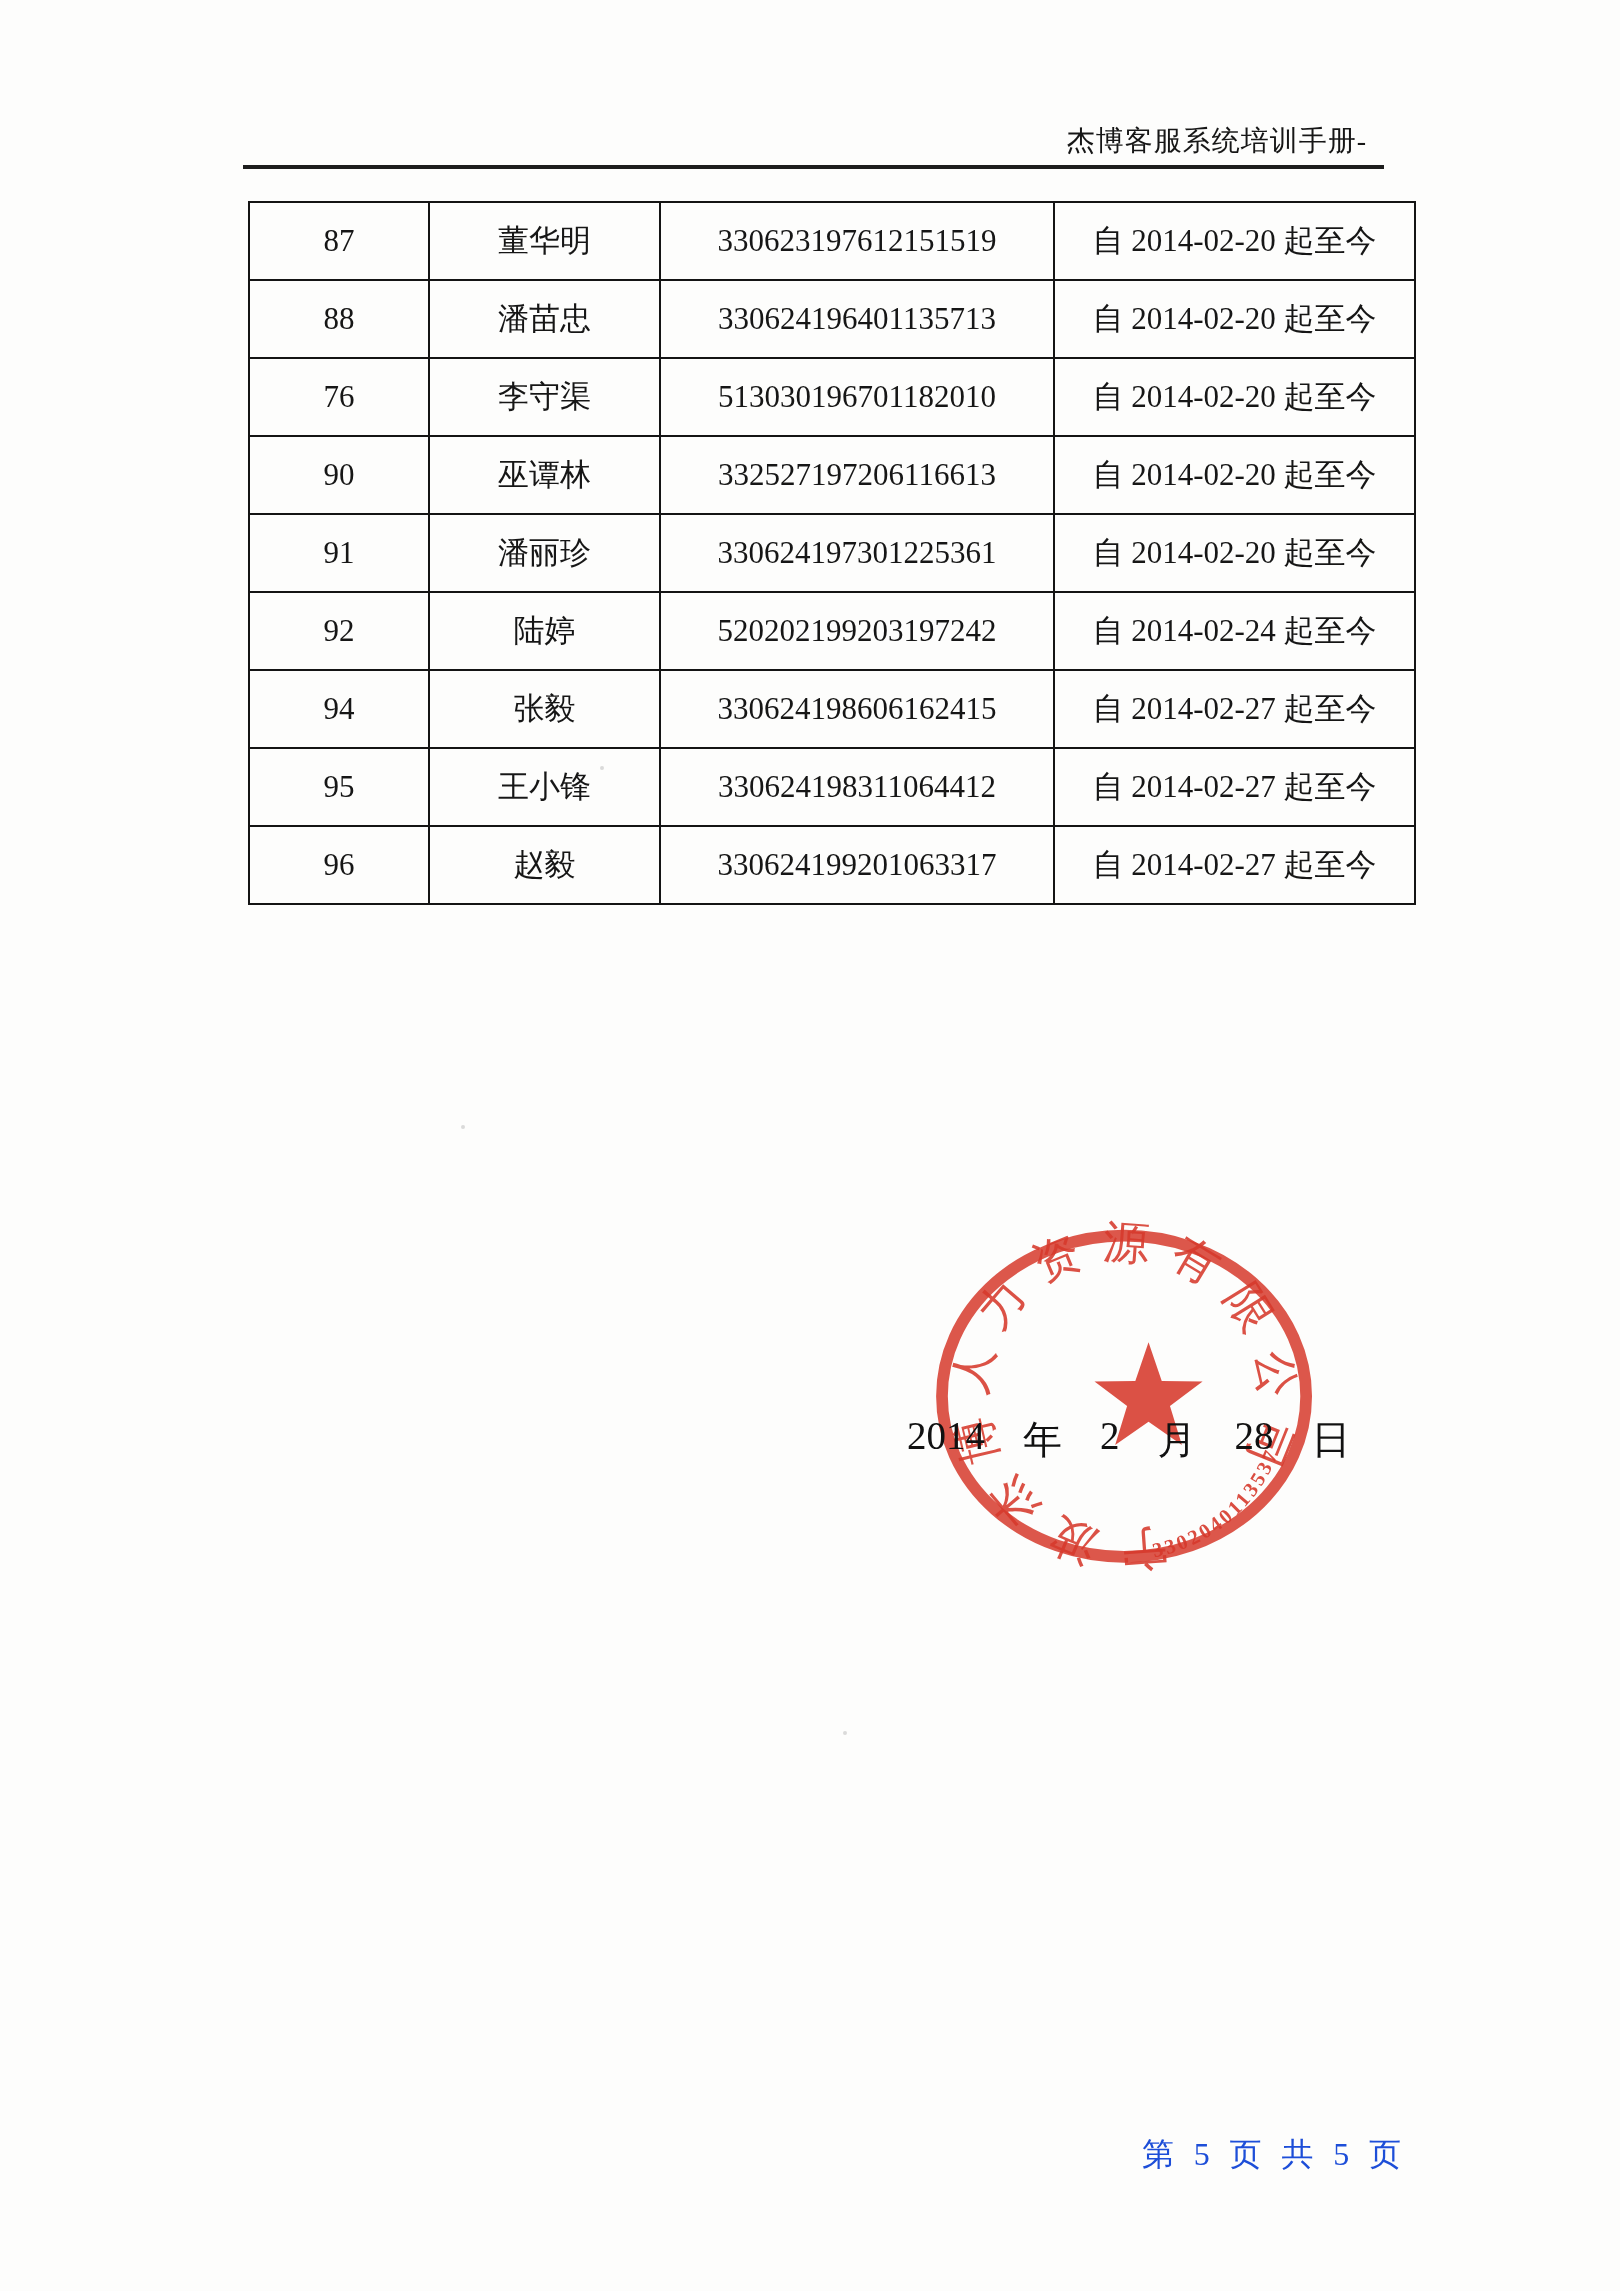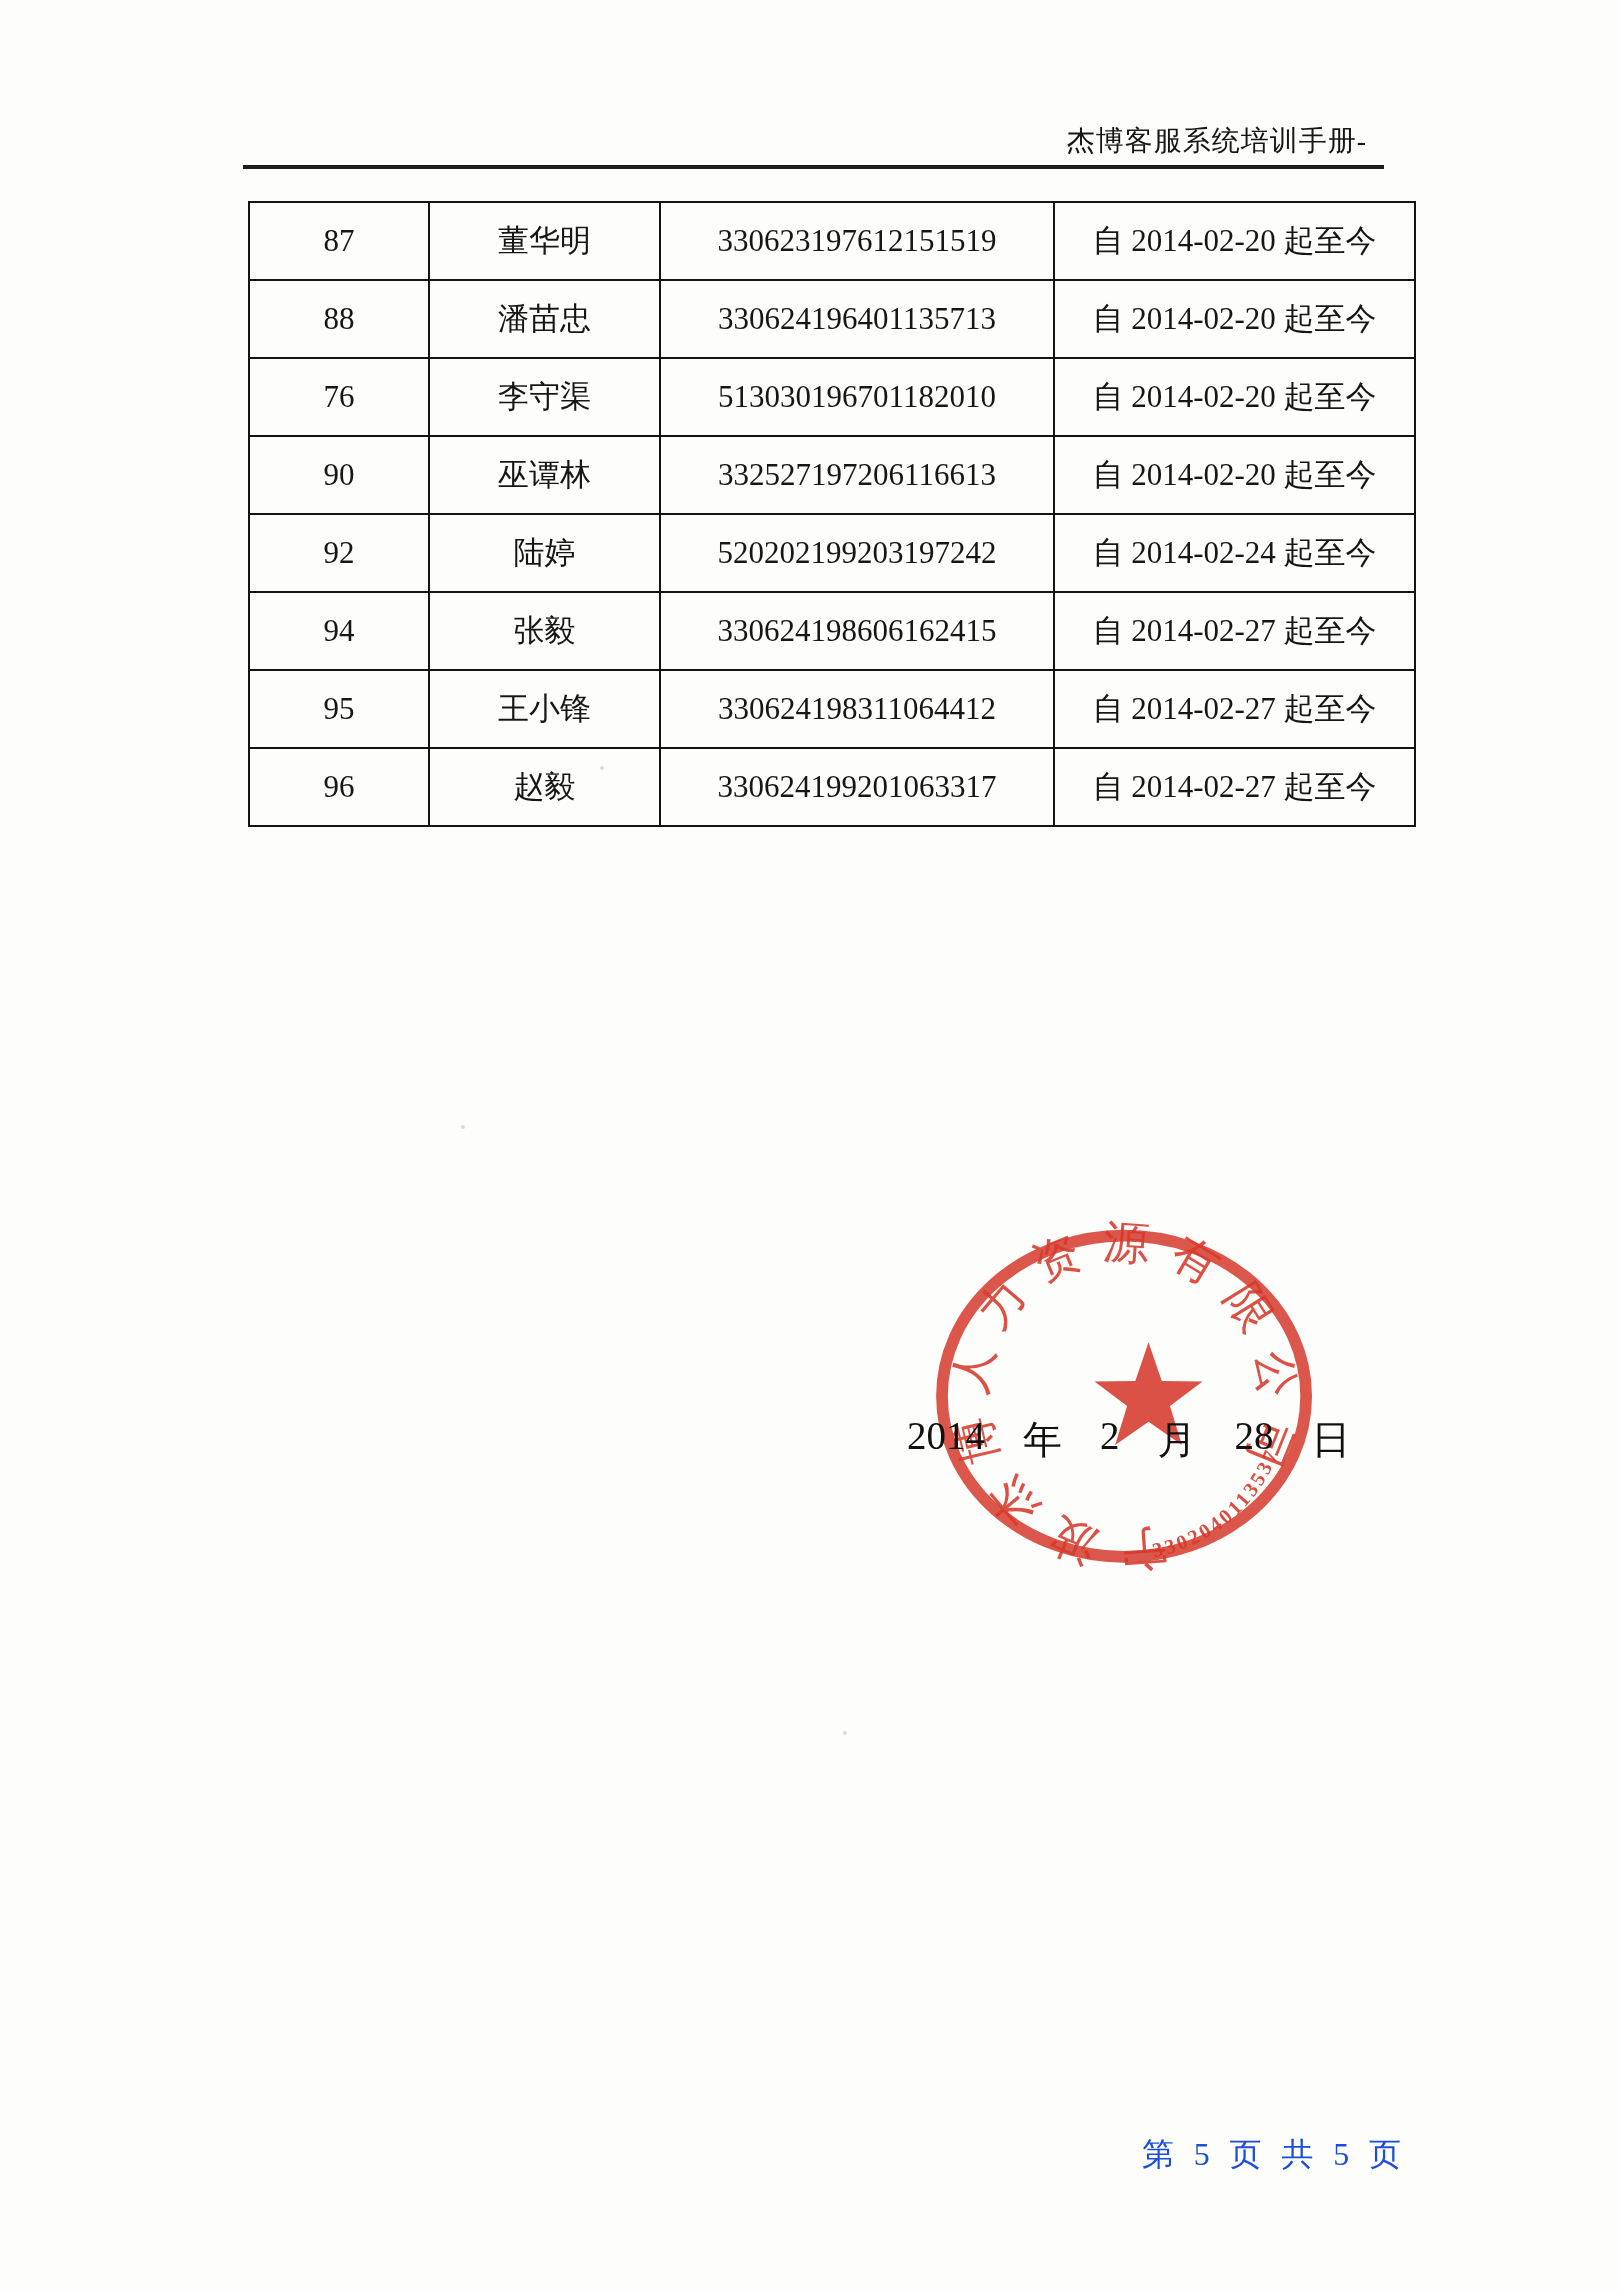--- a/index.html
+++ b/index.html
@@ -128,20 +128,26 @@
       <tr>
         <td>76</td>
         <td>李守渠</td>
         <td>513030196701182010</td>
         <td>自 2014-02-20 起至今</td>
       </tr>
       <tr>
         <td>90</td>
         <td>巫谭林</td>
         <td>332527197206116613</td>
+        <td>自 2014-02-20 起至今</td>
+      </tr>
+      <tr>
+        <td>91</td>
+        <td>潘丽珍</td>
+        <td>330624197301225361</td>
         <td>自 2014-02-20 起至今</td>
       </tr>
       <tr>
         <td>92</td>
         <td>陆婷</td>
         <td>520202199203197242</td>
         <td>自 2014-02-24 起至今</td>
       </tr>
       <tr>
         <td>94</td>

